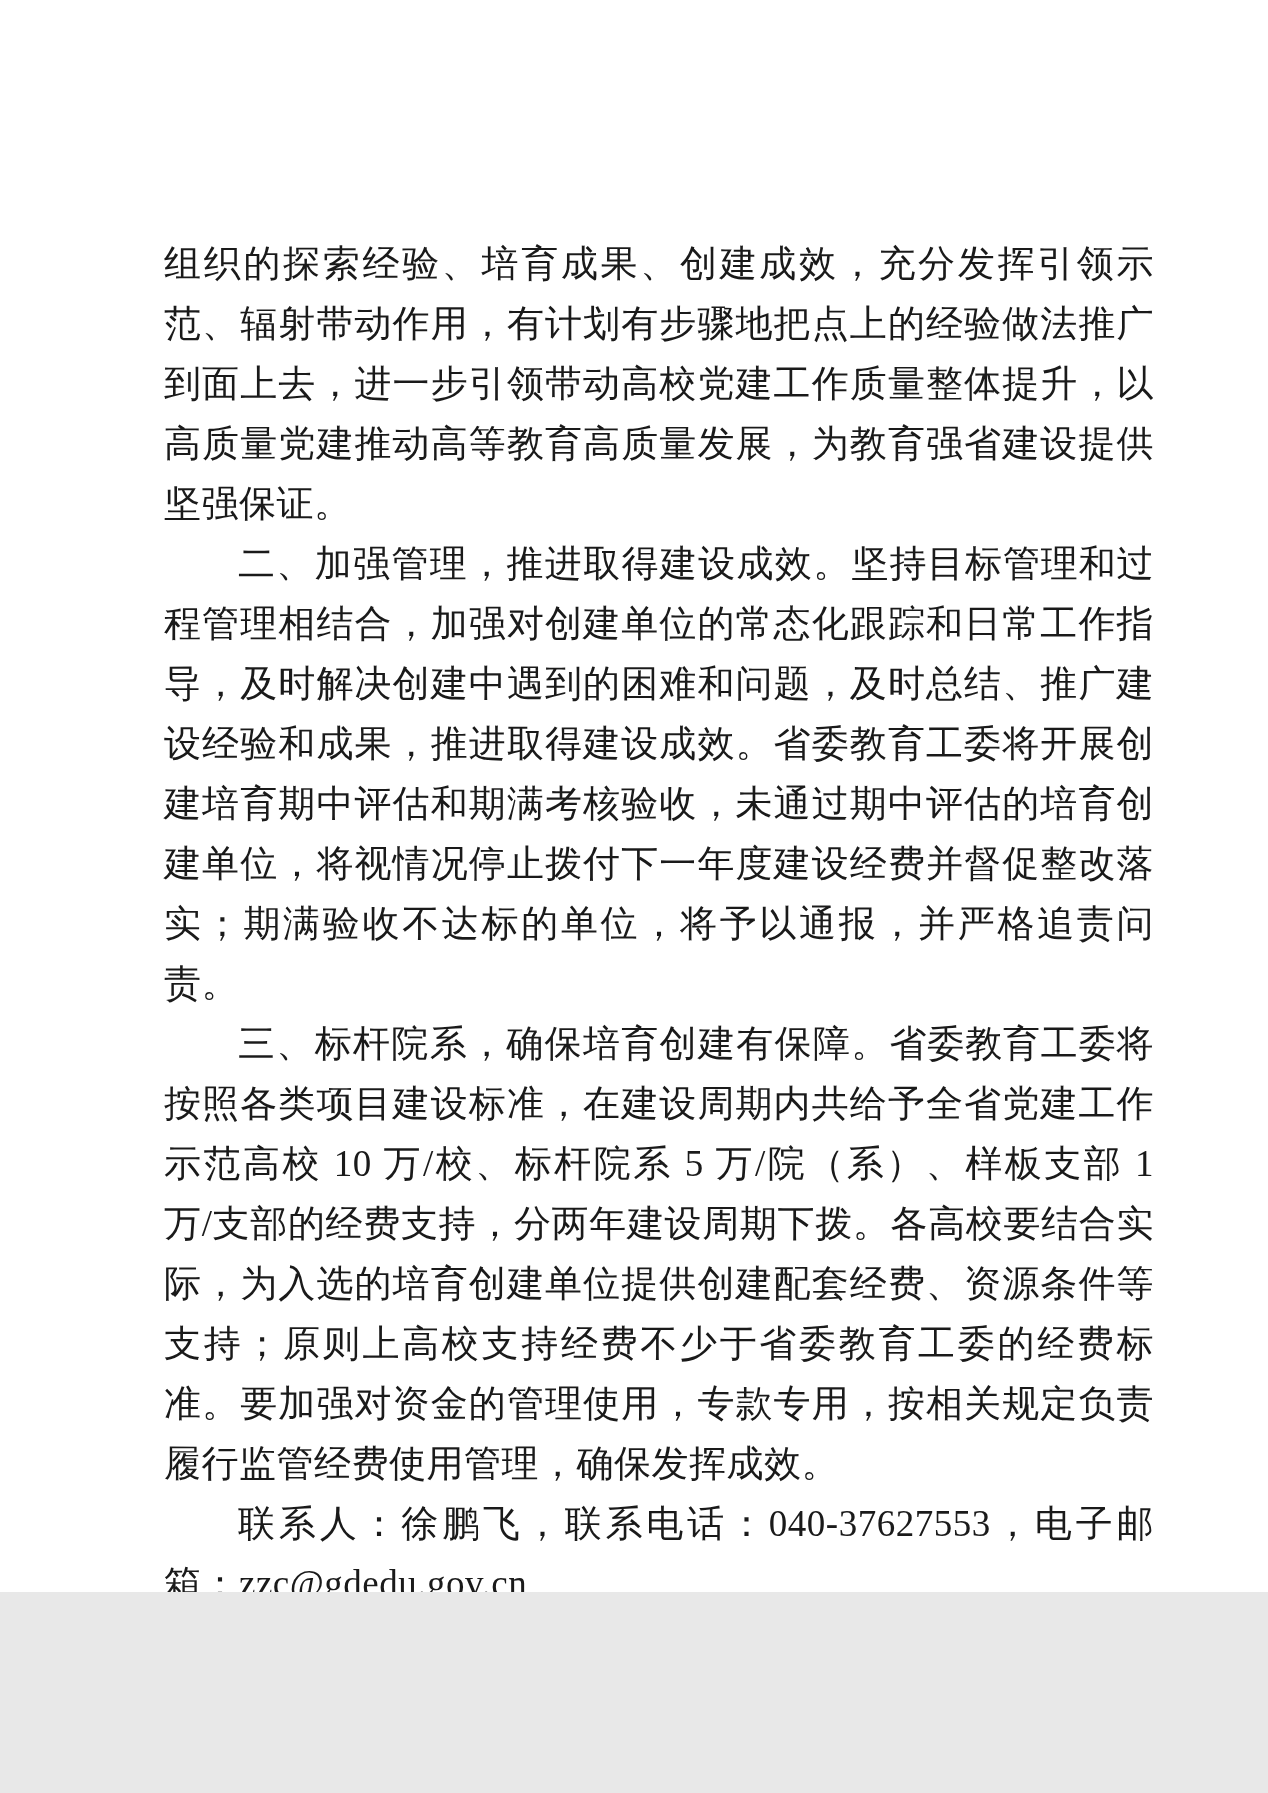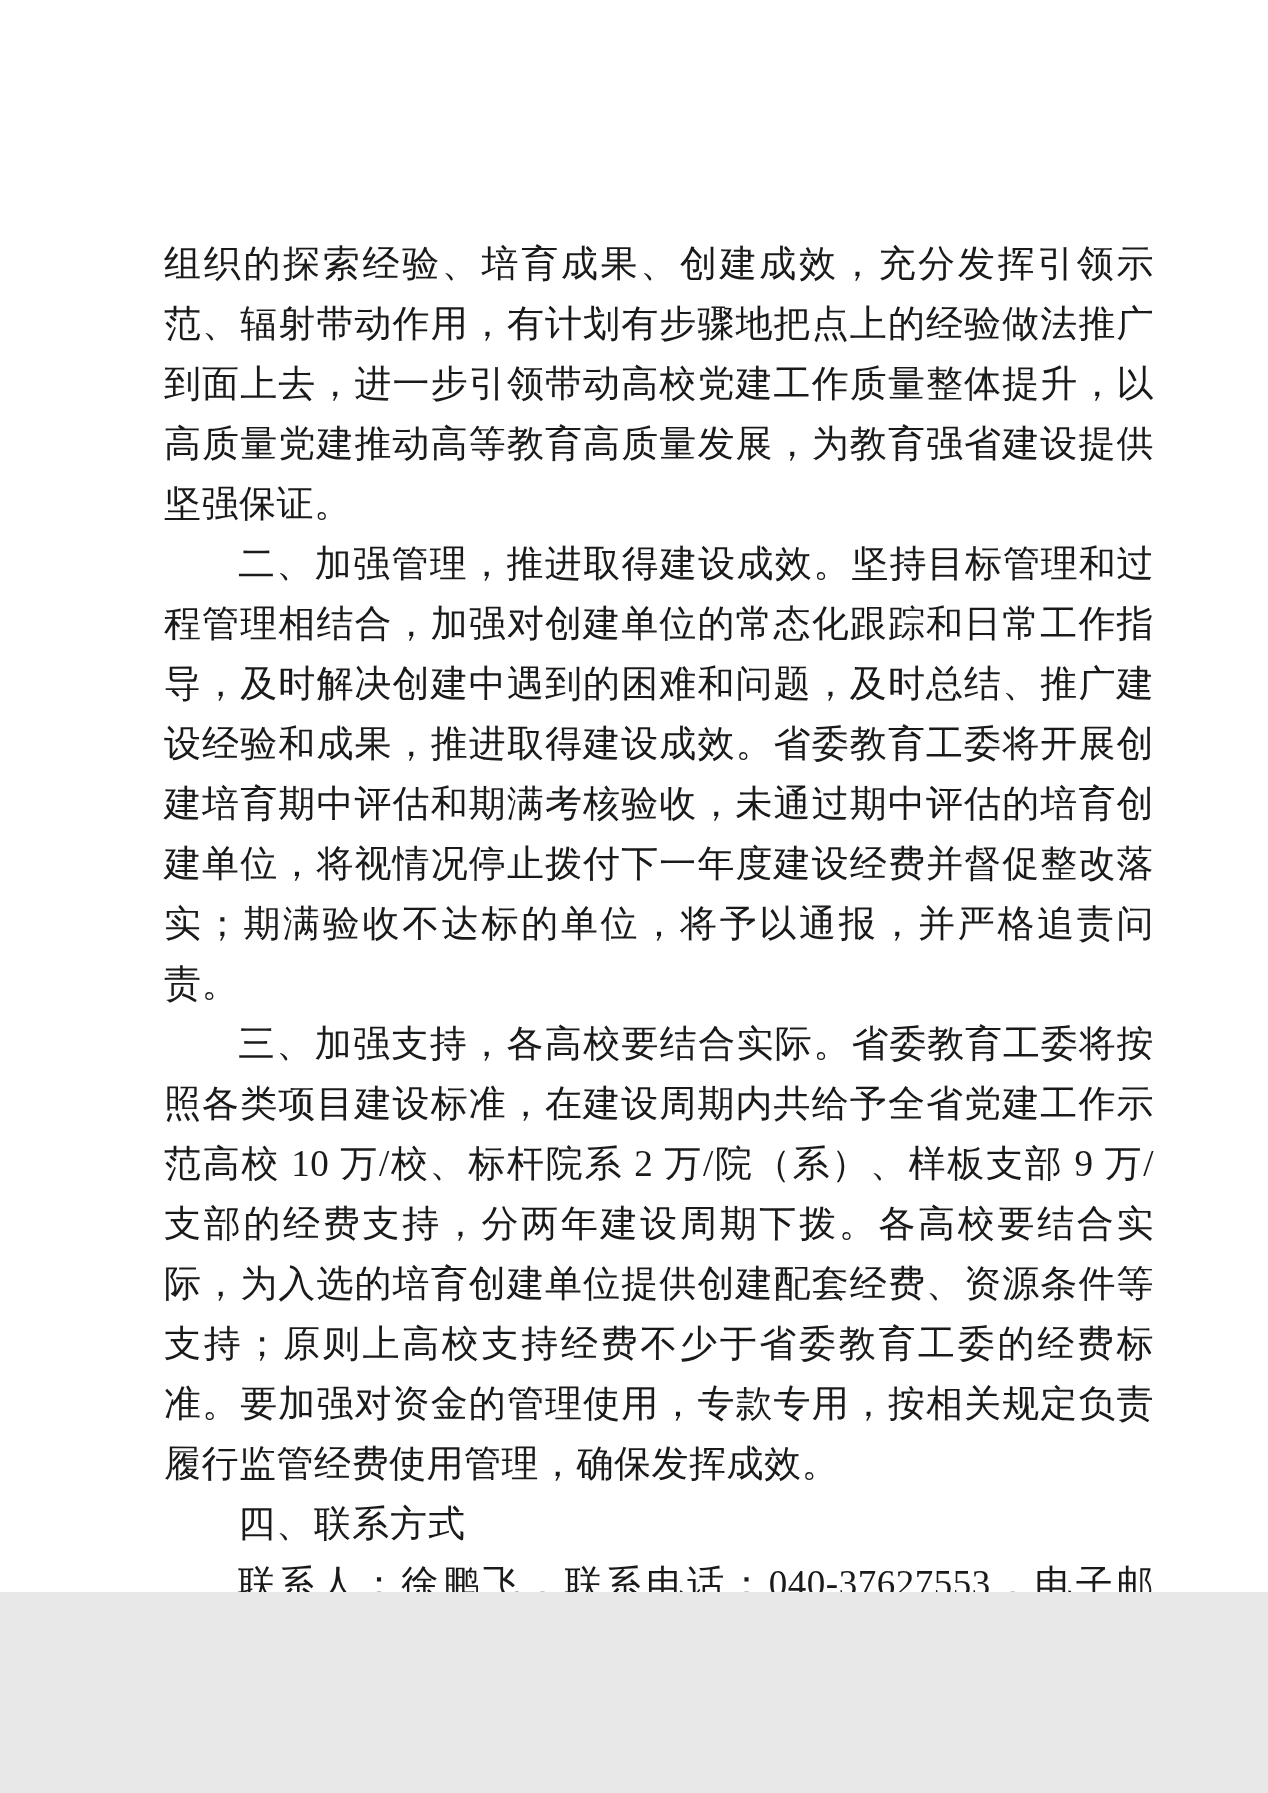--- a/index.html
+++ b/index.html
@@ -58,22 +58,21 @@
 </head>
 <body>
 
 <div class="page">
   <main class="content">
 
     <p class="para continuation"><span class="body-text">组织的探索经验、培育成果、创建成效，充分发挥引领示范、辐射带动作用，有计划有步骤地把点上的经验做法推广到面上去，进一步引领带动高校党建工作质量整体提升，以高质量党建推动高等教育高质量发展，为教育强省建设提供坚强保证。</span></p>
 
     <p class="para"><span class="lead">二、加强管理，推进取得建设成效。</span><span class="body-text">坚持目标管理和过程管理相结合，加强对创建单位的常态化跟踪和日常工作指导，及时解决创建中遇到的困难和问题，及时总结、推广建设经验和成果，推进取得建设成效。省委教育工委将开展创建培育期中评估和期满考核验收，未通过期中评估的培育创建单位，将视情况停止拨付下一年度建设经费并督促整改落实；期满验收不达标的单位，将予以通报，并严格追责问责。</span></p>
 
-    <p class="para"><span class="lead">三、加强支持，各高校要结合实际。</span><span class="body-text">省委教育工委将按照各类项目建设标准，在建设周期内共给予全省党建工作示范高校 10 万/校、标杆院系 2 万/院（系）、样板支部 9 万/支部的经费支持，分两年建设周期下拨。各高校要结合实际，为入选的培育创建单位提供创建配套经费、资源条件等支持；原则上高校支持经费不少于省委教育工委的经费标准。要加强对资金的管理使用，专款专用，按相关规定负责履行监管经费使用管理，确保发挥成效。</span></p>
+    <p class="para"><span class="lead">三、标杆院系，确保培育创建有保障。</span><span class="body-text">省委教育工委将按照各类项目建设标准，在建设周期内共给予全省党建工作示范高校 10 万/校、标杆院系 5 万/院（系）、样板支部 1 万/支部的经费支持，分两年建设周期下拨。各高校要结合实际，为入选的培育创建单位提供创建配套经费、资源条件等支持；原则上高校支持经费不少于省委教育工委的经费标准。要加强对资金的管理使用，专款专用，按相关规定负责履行监管经费使用管理，确保发挥成效。</span></p>
 
-    <p class="para"><span class="lead">四、联系方式</span></p>
 
     <p class="para"><span class="body-text">联系人：徐鹏飞，联系电话：040-37627553，电子邮箱：zzc@gdedu.gov.cn</span></p>
 
   </main>
 
   <div class="pagenum">— 2 —</div>
 </div>
 
 </body></html>

